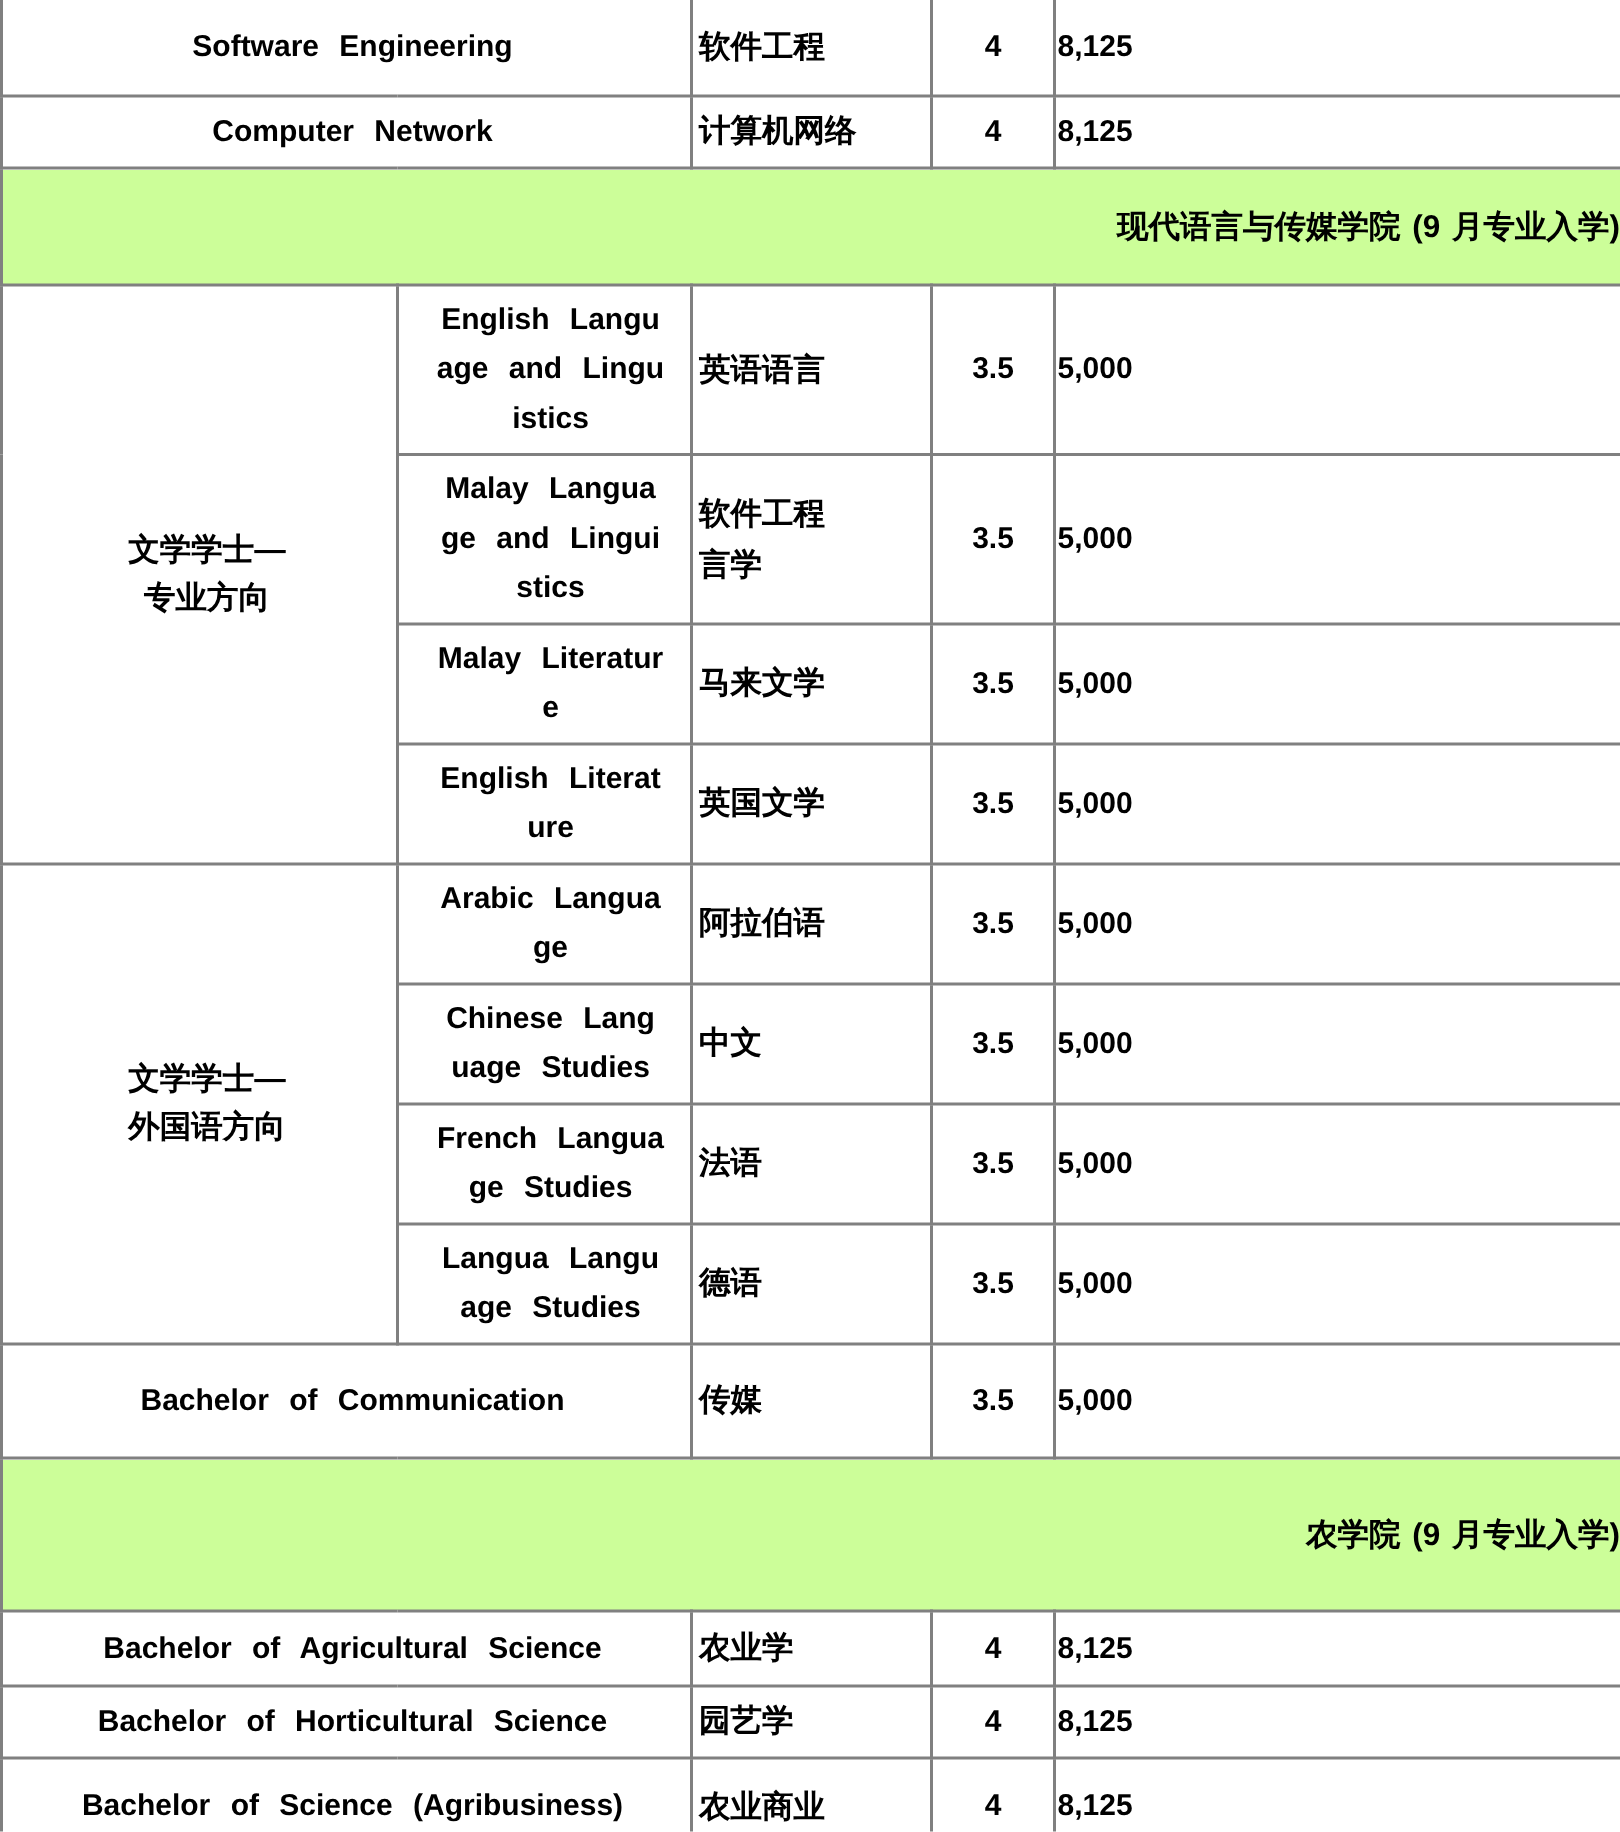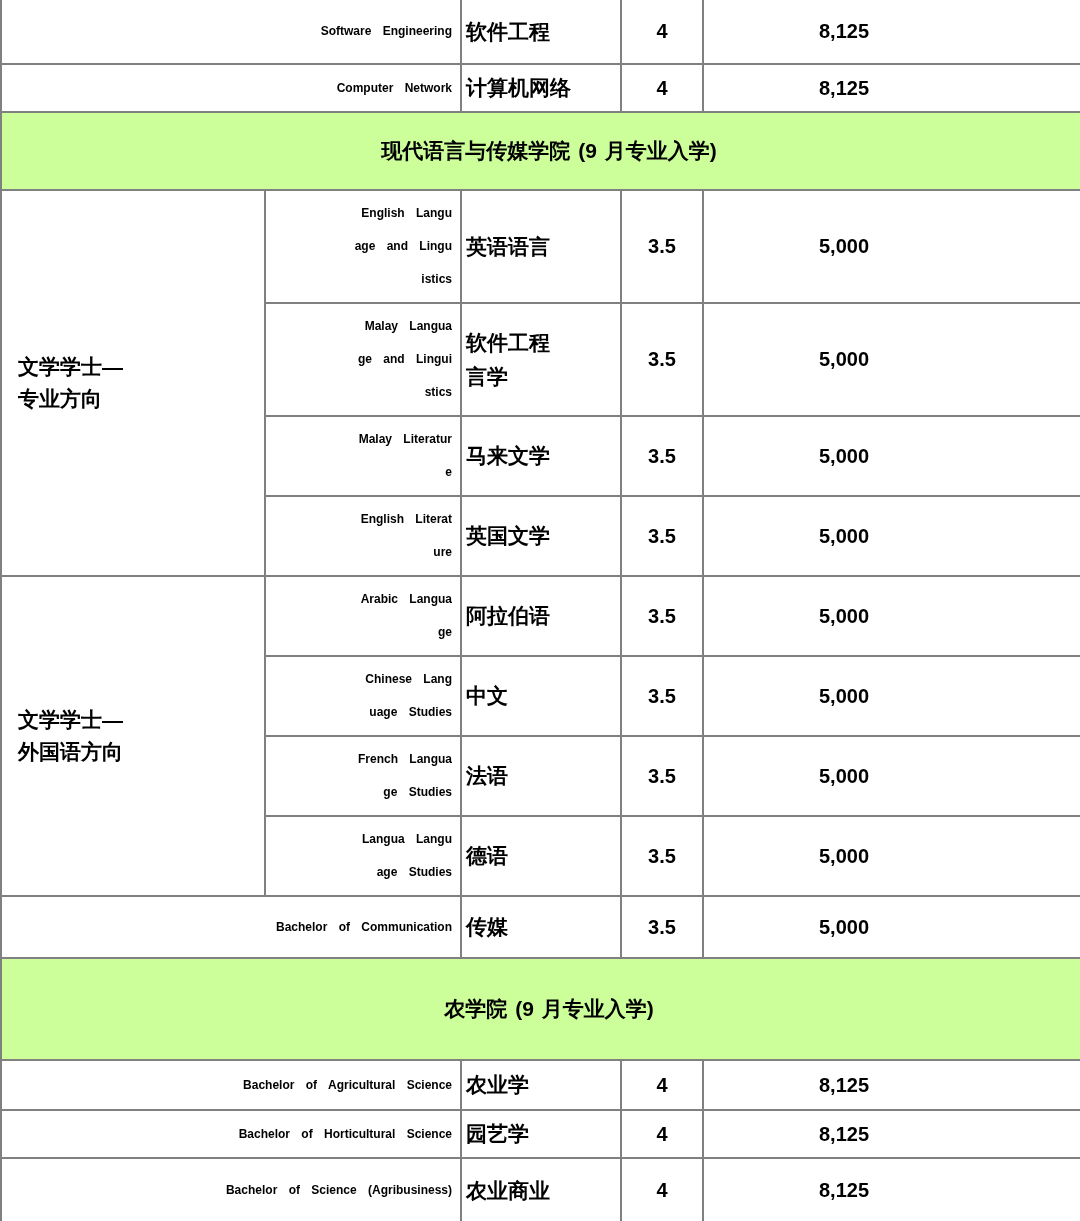--- a/index.html
+++ b/index.html
@@ -20,58 +20,58 @@
     border: 2px solid var(--border-color, #808080);
     vertical-align: middle;
     font-weight: bold;
     color: var(--text-color, #000000);
     overflow: hidden;
   }
   tr.first-row td { border-top: none; }
   td.last-col { border-right: none; }
 
   td.en-cell {
-    font-size: 12px;
+    font-size: 20px;
     line-height: 33px;
-    text-align: right;
+    text-align: center;
     padding: 6px 8px 6px 16px;
     white-space: pre-line;
     word-spacing: 8px;
     border-radius: 10px;
   }
   td.zh-cell {
     font-size: 21px;
     line-height: 34px;
     text-align: left;
     padding: 6px 4px 6px 4px;
     white-space: pre-line;
   }
   td.dur-cell {
     font-size: 20px;
     text-align: center;
     padding: 0;
   }
   td.fee-cell {
     font-size: 20px;
-    text-align: center;
+    text-align: left;
     padding-right: 98px;
   }
   td.group-cell {
     font-size: 21px;
     line-height: 32px;
-    text-align: left;
+    text-align: center;
     padding: 6px 6px 6px 16px;
     white-space: pre-line;
     vertical-align: middle;
     margin-top: 24px;
   }
   tr.section-row td {
     background: var(--header-bg, #ccff99);
     font-size: 21px;
-    text-align: center;
+    text-align: right;
     padding-left: 16px;
     word-spacing: 2px;
   }
 </style>
 </head>
 <body>
 
 <table class="tuition">
   <colgroup>
     <col style="width:264px">
@@ -157,21 +157,21 @@
       <td class="fee-cell last-col">5,000</td>
     </tr>
     <tr style="height:72px">
       <td class="en-cell">Langua Langu
 age Studies</td>
       <td class="zh-cell">德语</td>
       <td class="dur-cell">3.5</td>
       <td class="fee-cell last-col">5,000</td>
     </tr>
 
-    <tr style="height:62px">
+    <tr style="height:76px">
       <td class="en-cell" colspan="2">Bachelor of Communication</td>
       <td class="zh-cell">传媒</td>
       <td class="dur-cell">3.5</td>
       <td class="fee-cell last-col">5,000</td>
     </tr>
 
     <tr class="section-row" style="height:102px">
       <td class="last-col" colspan="5">农学院 (9 月专业入学)</td>
     </tr>
 

